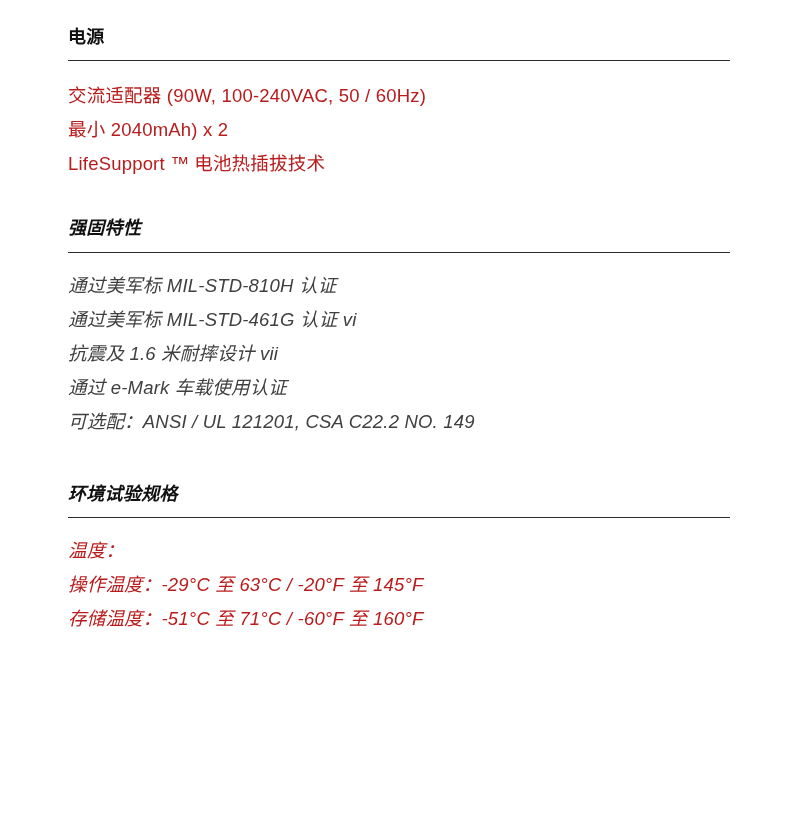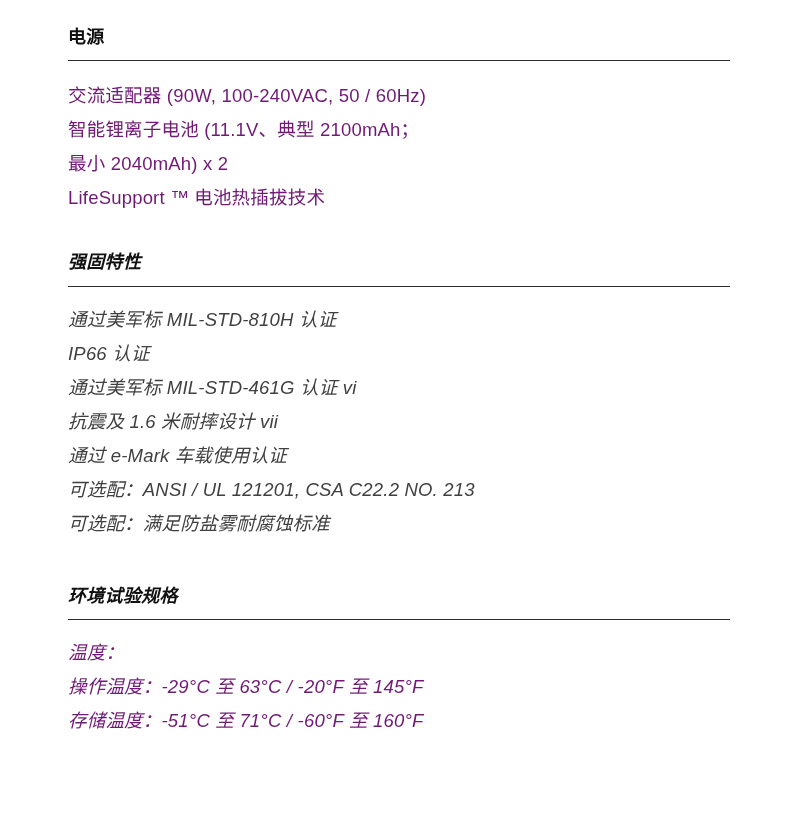--- a/index.html
+++ b/index.html
@@ -44,21 +44,21 @@
     width: 100%;
   }
   .spec-list {
     list-style: none;
     margin: 0;
     padding: 0;
   }
   .spec-list li {
     font-size: 18.5px;
     line-height: 34px;
-    color: #701a75;
+    color: #b91c1c;
     letter-spacing: 0.2px;
     white-space: nowrap;
   }
   .spec-list.accent li {
     color: #404040;
   }
   .section-power { margin-top: 2px; }
   .section-rugged { margin-top: 36px; }
   .section-env { margin-top: 44px; }
   .section-env .rule { margin-bottom: 16px; }
@@ -67,37 +67,34 @@
 </head>
 <body>
 
 <div class="page">
 
   <section class="section section-power">
     <h2 class="section-title">电源</h2>
     <hr class="rule">
     <ul class="spec-list">
       <li>交流适配器 (90W, 100-240VAC, 50 / 60Hz)</li>
-      <li>智能锂离子电池 (11.1V、典型 2100mAh；</li>
       <li>最小 2040mAh) x 2</li>
       <li>LifeSupport ™ 电池热插拔技术</li>
     </ul>
   </section>
 
   <section class="section section-rugged">
     <h2 class="section-title">强固特性</h2>
     <hr class="rule">
     <ul class="spec-list accent">
       <li>通过美军标 MIL-STD-810H 认证</li>
-      <li>IP66 认证</li>
       <li>通过美军标 MIL-STD-461G 认证 vi</li>
       <li>抗震及 1.6 米耐摔设计 vii</li>
       <li>通过 e-Mark 车载使用认证</li>
-      <li>可选配：ANSI / UL 121201, CSA C22.2 NO. 213</li>
-      <li>可选配：满足防盐雾耐腐蚀标准</li>
+      <li>可选配：ANSI / UL 121201, CSA C22.2 NO. 149</li>
     </ul>
   </section>
 
   <section class="section section-env">
     <h2 class="section-title">环境试验规格</h2>
     <hr class="rule">
     <ul class="spec-list">
       <li>温度：</li>
       <li>操作温度：-29°C 至 63°C / -20°F 至 145°F</li>
       <li>存储温度：-51°C 至 71°C / -60°F 至 160°F</li>

